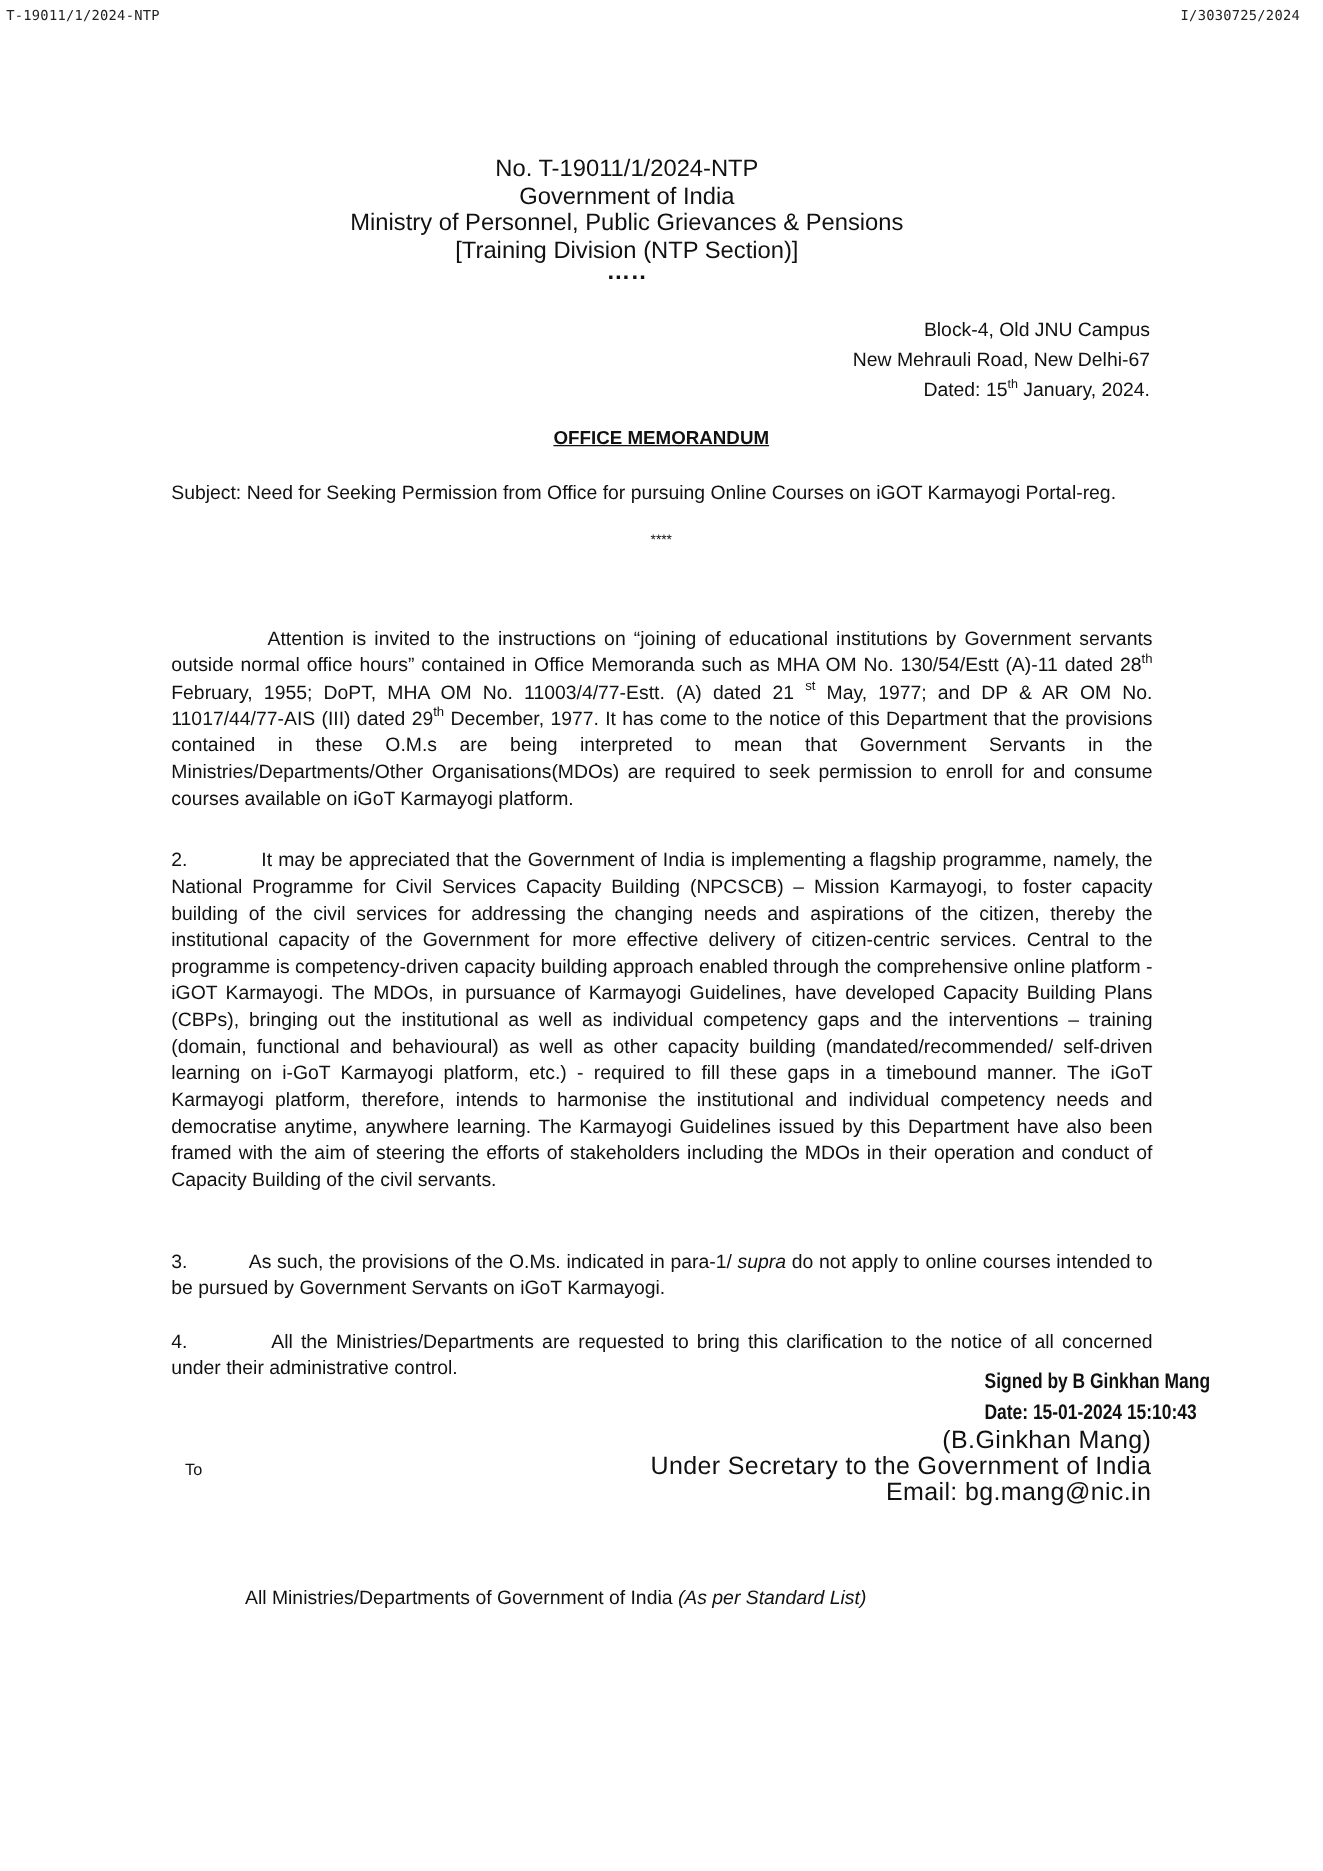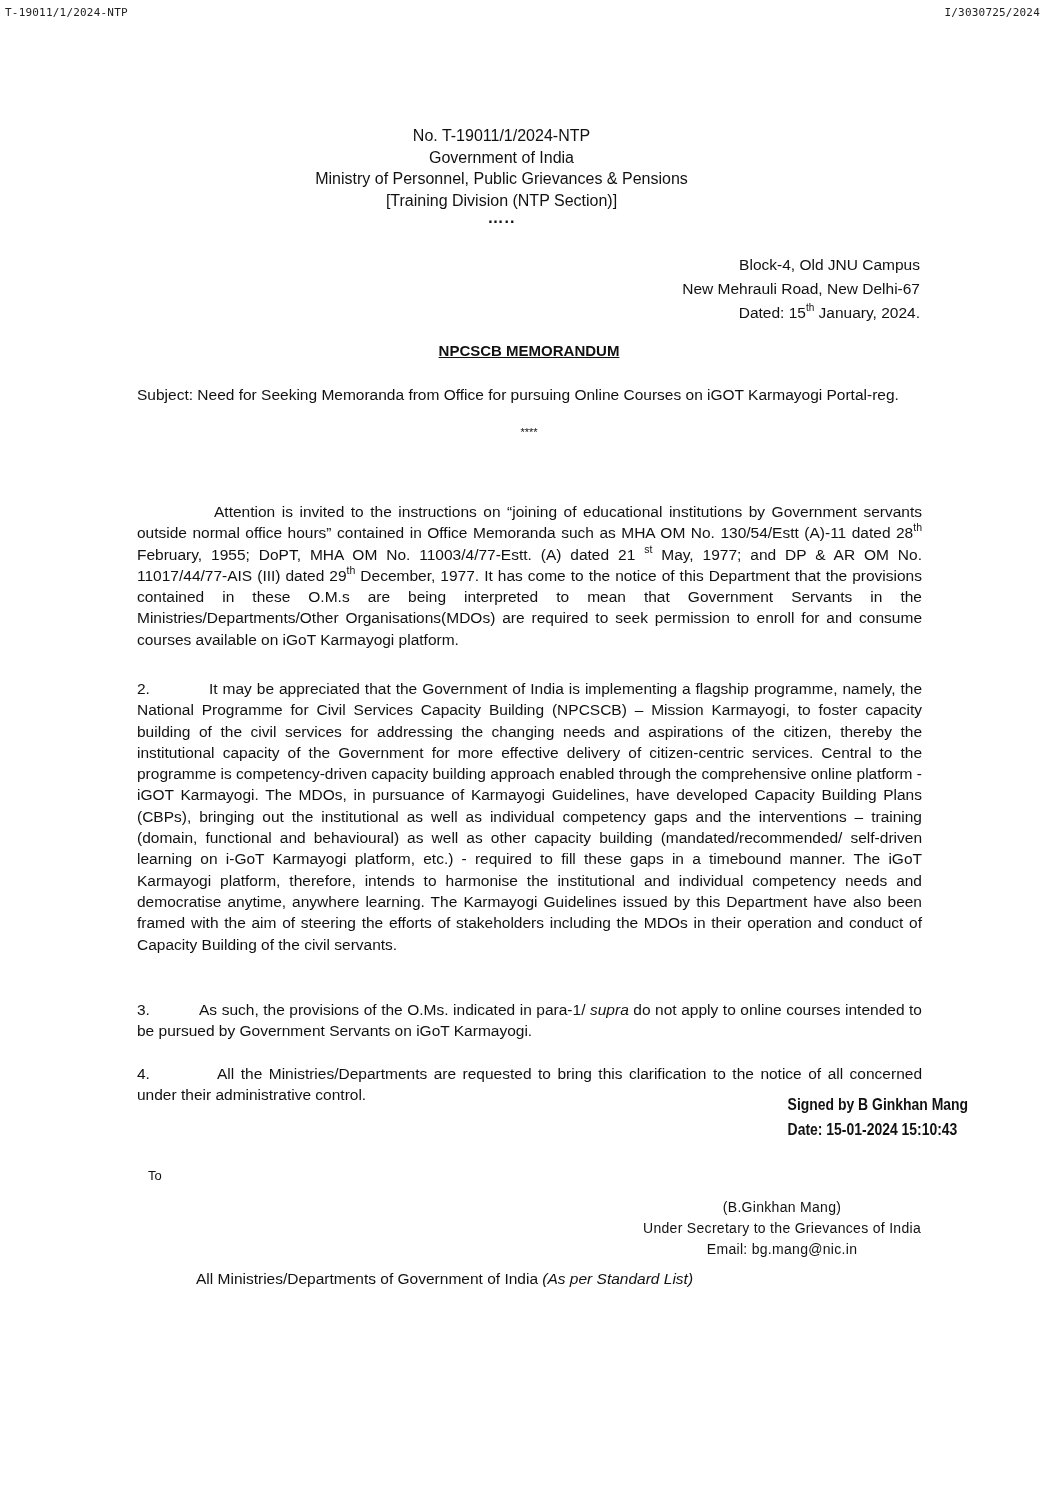--- a/index.html
+++ b/index.html
@@ -1,39 +1,39 @@
 <!DOCTYPE html>
 <html><head>
 <meta charset="utf-8">
 <style>
   html, body { margin: 0; padding: 0; background: #ffffff; }
   body { width: 1058px; height: 1497px; position: relative; overflow: hidden; color: #111; font-family: "Liberation Sans", sans-serif; }
   .stamp { position: absolute; top: 6px; font-family: "DejaVu Sans Mono", monospace; font-size: 11px; color: #222; letter-spacing: 0.2px; }
   .stamp.left { left: 5px; }
   .stamp.right { right: 18px; }
-  .header { position: absolute; top: 125px; left: 0; width: 1003px; text-align: center; font-size: 16px; line-height: 21.5px; }
+  .header { position: absolute; top: 125px; left: 0; width: 1003px; text-align: center; font-size: 19px; line-height: 21.5px; }
   .header .dots { font-weight: bold; letter-spacing: 1px; line-height: 14px; }
   .address { position: absolute; top: 253px; right: 138px; text-align: right; font-size: 15.5px; line-height: 24px; }
   .address sup { font-size: 10px; vertical-align: 7px; line-height: 0; }
   .memo-title { position: absolute; top: 342px; left: 0; width: 1058px; text-align: center; font-size: 15px; font-weight: bold; text-decoration: underline; }
   .subject { position: absolute; top: 384px; left: 137px; width: 785px; font-size: 15.5px; line-height: 21px; }
   .stars { position: absolute; top: 426px; left: 0; width: 1058px; text-align: center; font-size: 11px; }
   .para { position: absolute; left: 137px; width: 785px; font-size: 15.5px; line-height: 21.3px; text-align: justify; margin-top: 32px; }
   .para sup { font-size: 10.5px; vertical-align: 7px; line-height: 0; }
   .p1 { top: 469px; text-indent: 77px; }
   .p2 { top: 646px; }
   .p3 { top: 967px; }
   .p4 { top: 1031px; }
   .num { display: inline-block; }
   .p2 .num { width: 72px; }
   .p3 .num { width: 62px; }
   .p4 .num { width: 80px; }
   .p3 i { }
   .signed { position: absolute; top: 1092px; right: 90px; text-align: left; font-family: "Liberation Sans", sans-serif; font-weight: bold; font-size: 17px; line-height: 25px; transform: scaleX(0.82); transform-origin: right top; }
-  .signature { position: absolute; top: 1197px; right: 137px; text-align: center; font-size: 14px; line-height: 21px; letter-spacing: 0.3px; }
+  .signature { position: absolute; top: 1142px; right: 137px; text-align: right; font-size: 20px; line-height: 21px; letter-spacing: 0.3px; }
   .to { position: absolute; top: 1168px; left: 148px; font-size: 13px; }
   .recipients { position: absolute; top: 1270px; left: 196px; font-size: 15.5px; }
   .recipients i { font-style: italic; }
 </style>
 </head>
 <body>
 
 <div class="stamp left">T-19011/1/2024-NTP</div>
 <div class="stamp right">I/3030725/2024</div>
 
@@ -44,39 +44,39 @@
   <div>[Training Division (NTP Section)]</div>
   <div class="dots">…..</div>
 </div>
 
 <div class="address">
   <div>Block-4, Old JNU Campus</div>
   <div>New Mehrauli Road, New Delhi-67</div>
   <div><span>Dated: 15</span><sup>th</sup><span> January, 2024.</span></div>
 </div>
 
-<div class="memo-title">NPCSCB MEMORANDUM</div>
+<div class="memo-title">OFFICE MEMORANDUM</div>
 
-<div class="subject">Subject:  Need for Seeking Memoranda from Office for pursuing Online Courses on iGOT Karmayogi Portal-reg.</div>
+<div class="subject">Subject:  Need for Seeking Permission from Office for pursuing Online Courses on iGOT Karmayogi Portal-reg.</div>
 <div class="stars">****</div>
 
 <div class="para p1"><span>Attention is invited to the instructions on “joining of educational institutions by Government servants outside normal office hours” contained in Office Memoranda such as MHA OM No. 130/54/Estt (A)-11 dated 28</span><sup>th</sup><span> February, 1955; DoPT, MHA OM No. 11003/4/77-Estt. (A) dated 21 </span><sup>st</sup><span> May, 1977; and DP &amp; AR OM No. 11017/44/77-AIS (III) dated 29</span><sup>th</sup><span> December, 1977.  It has come to the notice of this Department that the provisions contained in these O.M.s are being interpreted to mean that Government Servants in the Ministries/Departments/Other Organisations(MDOs) are required to seek permission to enroll for and consume courses available on iGoT Karmayogi platform.</span></div>
 
 <div class="para p2"><span class="num">2.</span><span>It may be appreciated that the Government of India is implementing a flagship programme, namely, the National Programme for Civil Services Capacity Building (NPCSCB) – Mission Karmayogi, to foster capacity building of the civil services for addressing the changing needs and aspirations of the citizen, thereby the institutional capacity of the Government for more effective delivery of citizen-centric services. Central to the programme is competency-driven capacity building approach enabled through the comprehensive online platform - iGOT Karmayogi. The MDOs, in pursuance of Karmayogi Guidelines, have developed Capacity Building Plans (CBPs), bringing out the institutional as well as individual competency gaps and the interventions – training (domain, functional and behavioural) as well as other capacity building (mandated/recommended/ self-driven learning on i-GoT Karmayogi platform, etc.) - required to fill these gaps in a timebound manner. The iGoT Karmayogi platform, therefore, intends to harmonise the institutional and individual competency needs and democratise anytime, anywhere learning. The Karmayogi Guidelines issued by this Department have also been framed with the aim of steering the efforts of stakeholders including the MDOs in their operation and conduct of Capacity Building of the civil servants.</span></div>
 
 <div class="para p3"><span class="num">3.</span><span>As such, the provisions of the O.Ms. indicated in para-1/ </span><i>supra</i><span> do not apply to online courses intended to be pursued by Government Servants on iGoT Karmayogi.</span></div>
 
 <div class="para p4"><span class="num">4.</span><span>All the Ministries/Departments are requested to bring this clarification to the notice of all concerned under their administrative control.</span></div>
 
 <div class="signed">
   <div>Signed by B Ginkhan Mang</div>
   <div>Date: 15-01-2024 15:10:43</div>
 </div>
 
 <div class="signature">
   <div>(B.Ginkhan Mang)</div>
-  <div>Under Secretary to the Grievances of India</div>
+  <div>Under Secretary to the Government of India</div>
   <div>Email: bg.mang@nic.in</div>
 </div>
 
 <div class="to">To</div>
 
 <div class="recipients"><span>All Ministries/Departments of Government of India </span><i>(As per Standard List)</i></div>
 
 </body></html>

